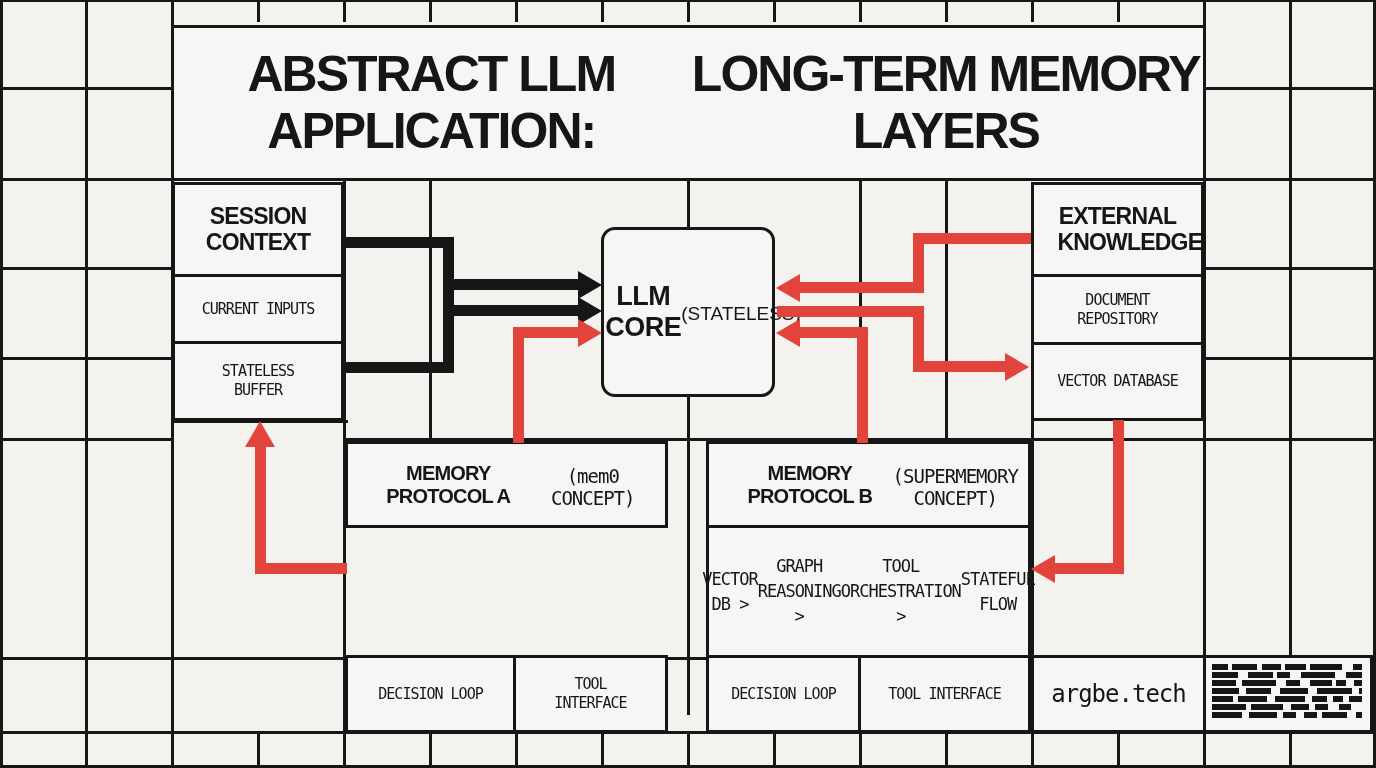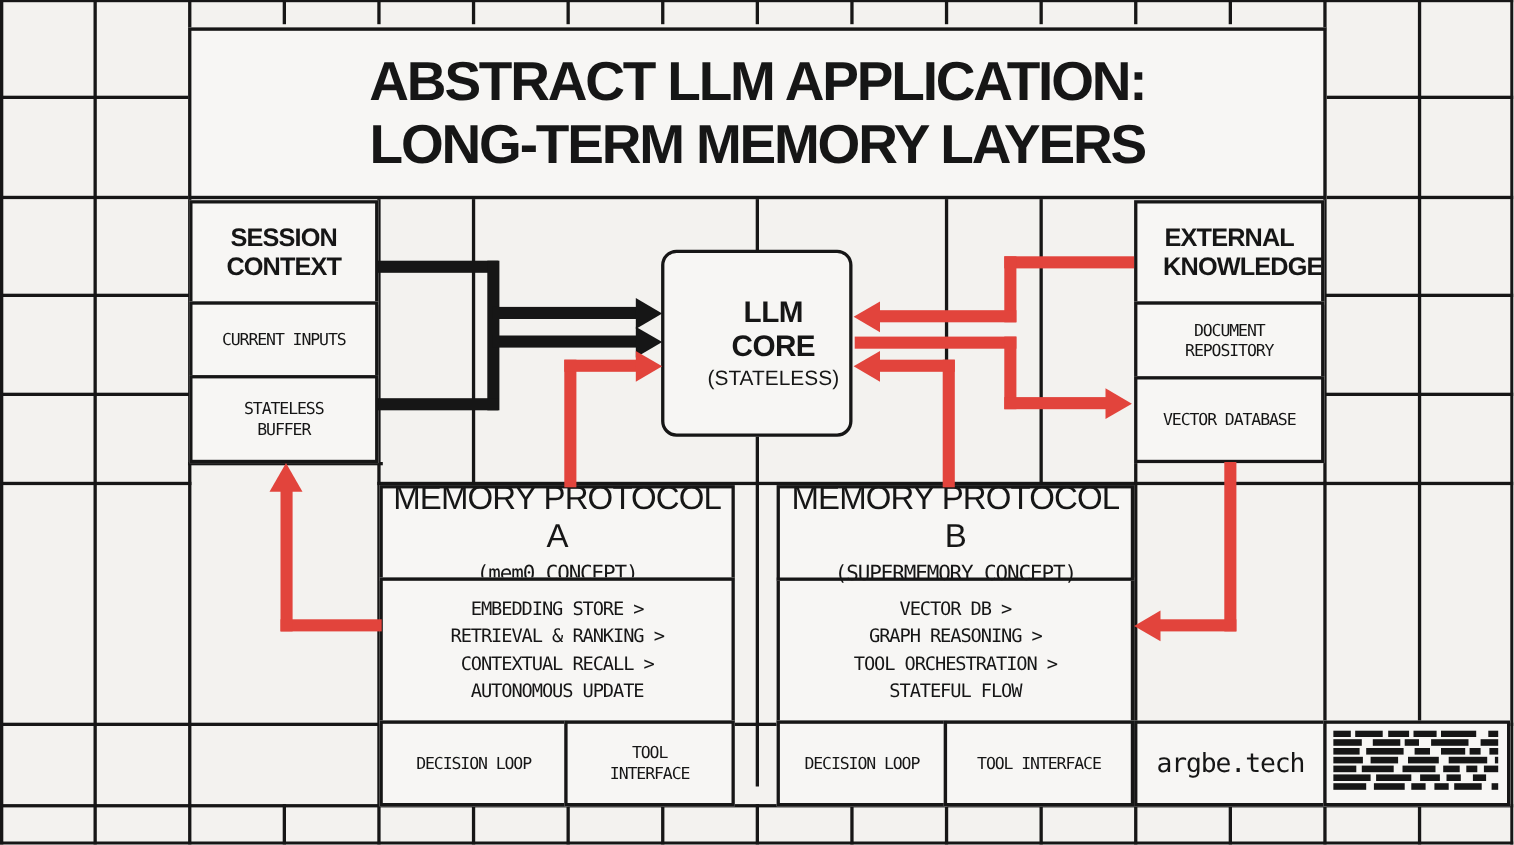--- a/index.html
+++ b/index.html
@@ -11,29 +11,29 @@
   }
   #stage{
     position:relative;width:1376px;height:768px;overflow:hidden;
     background:var(--paper);
     font-family:"Liberation Sans",sans-serif;color:var(--ink);
   }
   .gl{position:absolute;background:var(--ink);z-index:1;}
   .box{
     position:absolute;z-index:2;background:var(--panel);
     border:3px solid var(--ink);box-sizing:border-box;
-    display:flex;flex-direction:column;align-items:center;justify-content:center;
+    display:flex;flex-direction:row;align-items:center;justify-content:center;
     text-align:center;
   }
   .hdr{font-weight:bold;font-size:23px;line-height:1.12;letter-spacing:-0.8px;width:72%;}
   .mono{font-family:"DejaVu Sans Mono","Liberation Mono",monospace;font-size:15px;line-height:1.25;letter-spacing:-1px;width:74%;}
   .title-line{font-weight:bold;font-size:50px;line-height:1.14;letter-spacing:-2px;width:100%;}
   .core-title{font-weight:bold;font-size:27px;letter-spacing:-0.5px;width:94%;}
   .core-sub{font-size:19px;letter-spacing:0;width:94%;margin-top:3px;}
-  .proto-title{font-weight:normal;font-size:30px;letter-spacing:-0.8px;width:100%;}
+  .proto-title{font-weight:bold;font-size:20px;letter-spacing:-0.8px;width:100%;margin-left:28px;}
   .proto-sub{font-family:"DejaVu Sans Mono","Liberation Mono",monospace;font-size:19px;letter-spacing:-1px;width:100%;margin-top:5px;}
   .steps{font-family:"DejaVu Sans Mono","Liberation Mono",monospace;font-size:17px;line-height:25px;letter-spacing:-1px;width:100%;}
   .brand{font-family:"DejaVu Sans Mono","Liberation Mono",monospace;font-size:24px;letter-spacing:-1px;width:100%;}
   .arrow{position:absolute;z-index:3;background:var(--ink);}
   .arrow.red{background:var(--red);}
   .ah{position:absolute;z-index:3;width:0;height:0;}
   .ah-r{border-top:14px solid transparent;border-bottom:14px solid transparent;border-left:24px solid var(--ink);}
   .ah-r.red{border-left-color:var(--red);}
   .ah-l{border-top:14px solid transparent;border-bottom:14px solid transparent;border-right:24px solid var(--red);}
   .ah-u{border-left:15px solid transparent;border-right:15px solid transparent;border-bottom:26px solid var(--red);}
@@ -123,26 +123,20 @@
     <div class="mono">DOCUMENT REPOSITORY</div>
   </div>
   <div class="box" style="left:1031px;top:342px;width:173px;height:79px;">
     <div class="mono">VECTOR DATABASE</div>
   </div>
 
   <div class="box" style="left:345px;top:441px;width:323px;height:87px;">
     <div class="proto-title">MEMORY PROTOCOL A</div>
     <div class="proto-sub">(mem0 CONCEPT)</div>
   </div>
-  <div class="box" style="left:345px;top:525px;width:323px;height:133px;">
-    <div class="steps">EMBEDDING STORE &gt;</div>
-    <div class="steps">RETRIEVAL &amp; RANKING &gt;</div>
-    <div class="steps">CONTEXTUAL RECALL &gt;</div>
-    <div class="steps">AUTONOMOUS UPDATE</div>
-  </div>
   <div class="box" style="left:345px;top:655px;width:171px;height:78px;">
     <div class="mono">DECISION LOOP</div>
   </div>
   <div class="box" style="left:513px;top:655px;width:155px;height:78px;">
     <div class="mono">TOOL INTERFACE</div>
   </div>
 
   <div class="box" style="left:706px;top:525px;width:325px;height:133px;">
     <div class="steps">VECTOR DB &gt;</div>
     <div class="steps">GRAPH REASONING &gt;</div>

